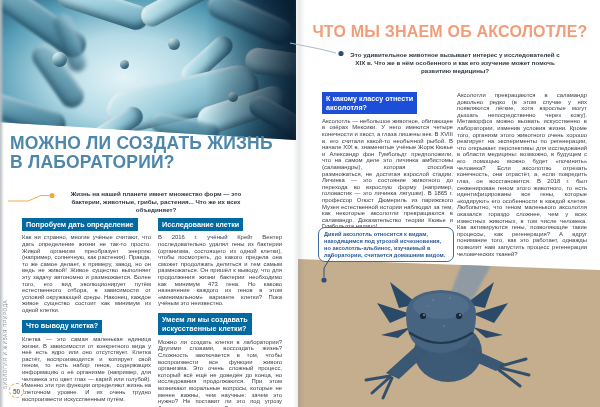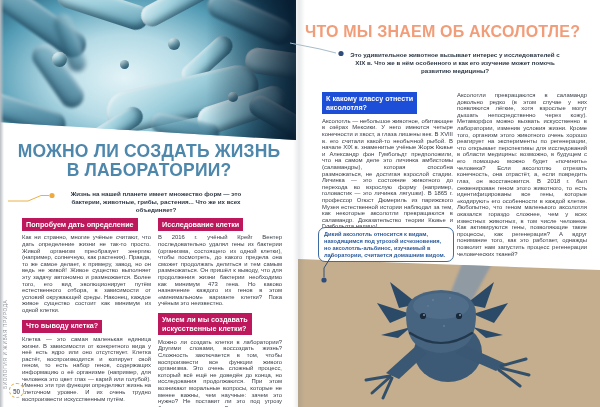--- a/index.html
+++ b/index.html
@@ -17,41 +17,41 @@
     clip-path:polygon(0 0,100% 0,100% 94%,0 82%);
     background:radial-gradient(230px 140px at 42% 52%, #e2f3f7 0%, #b5dbe6 30%, #549cb5 58%, #1c4f6b 82%, #0a2940 100%);
   }
   .bact-photo .darkright{position:absolute;right:0;top:0;width:90px;height:100%;
     background:linear-gradient(90deg,rgba(5,22,40,0),rgba(5,22,40,.85));}
   .cap{position:absolute;border-radius:999px;
     background:linear-gradient(160deg,#dcf0f5 0%,#9ecfdc 45%,#4f8ea6 100%);
     box-shadow:inset -3px -4px 6px rgba(6,40,60,.55), inset 2px 2px 3px rgba(255,255,255,.45);}
   .cap.dark{background:linear-gradient(160deg,#9cc6d4 0%,#5d96ac 45%,#2a5f7a 100%);}
   .left-title{
-    position:absolute;left:10px;top:142px;width:278px;text-align:center;
+    position:absolute;left:10px;top:134px;width:278px;
     font-size:17.5px;font-weight:bold;color:#4e87ac;line-height:1.1;white-space:pre-line;letter-spacing:.2px;
   }
   .lead{font-weight:bold;color:#2c3744;text-align:center;position:absolute;}
   .left-lead{left:55px;top:190px;width:202px;font-size:6.2px;line-height:1.32;}
   .right-lead{left:347px;top:51px;width:216px;font-size:6.2px;line-height:1.32;}
   .connector{position:absolute;z-index:7;}
   .col{position:absolute;text-align:justify;font-size:5.9px;line-height:1.12;color:#3a4049;}
   .col p{margin:0 0 6px 0;}
-  .h-box{display:inline-block;background:#be185d;color:#fff;font-weight:bold;
+  .h-box{display:inline-block;background:#0369a1;color:#fff;font-weight:bold;
     font-size:7.2px;line-height:1.3;padding:1.5px 4px 2px 4px;margin:0 0 3.5px 0;white-space:pre-line;}
   .h-box.blue{background:#1d4ed8;}
   .side-label{position:absolute;left:3px;top:287px;height:102px;z-index:7;
     writing-mode:vertical-rl;transform:rotate(180deg);
     font-size:4.8px;color:#8d939b;letter-spacing:.6px;}
   .page-num{position:absolute;left:9px;top:383px;width:15px;height:15px;z-index:7;
     border:1px dashed #e0aa3e;border-radius:50%;text-align:center;line-height:15px;
     font-size:6.5px;font-weight:bold;color:#6b7078;background:#fff;box-sizing:border-box;}
   
   .right-title{
-    position:absolute;left:305px;top:23px;width:290px;text-align:left;
+    position:absolute;left:305px;top:23px;width:290px;text-align:center;
     font-size:16px;font-weight:bold;color:#f29d79;letter-spacing:.2px;
   }
   .callout{
     position:absolute;left:318px;top:227px;width:136px;box-sizing:border-box;z-index:4;
     background:#fff;border:1.2px solid #3f6ba3;border-radius:7px;
     padding:3px 5px;font-size:5.7px;font-weight:bold;color:#2b5a9b;line-height:1.2;text-align:left;
   }
   .axo-photo{
     position:absolute;left:298px;top:256px;width:302px;height:151px;overflow:hidden;z-index:2;
     clip-path:polygon(0 3px,100% 14px,100% 100%,0 100%);

